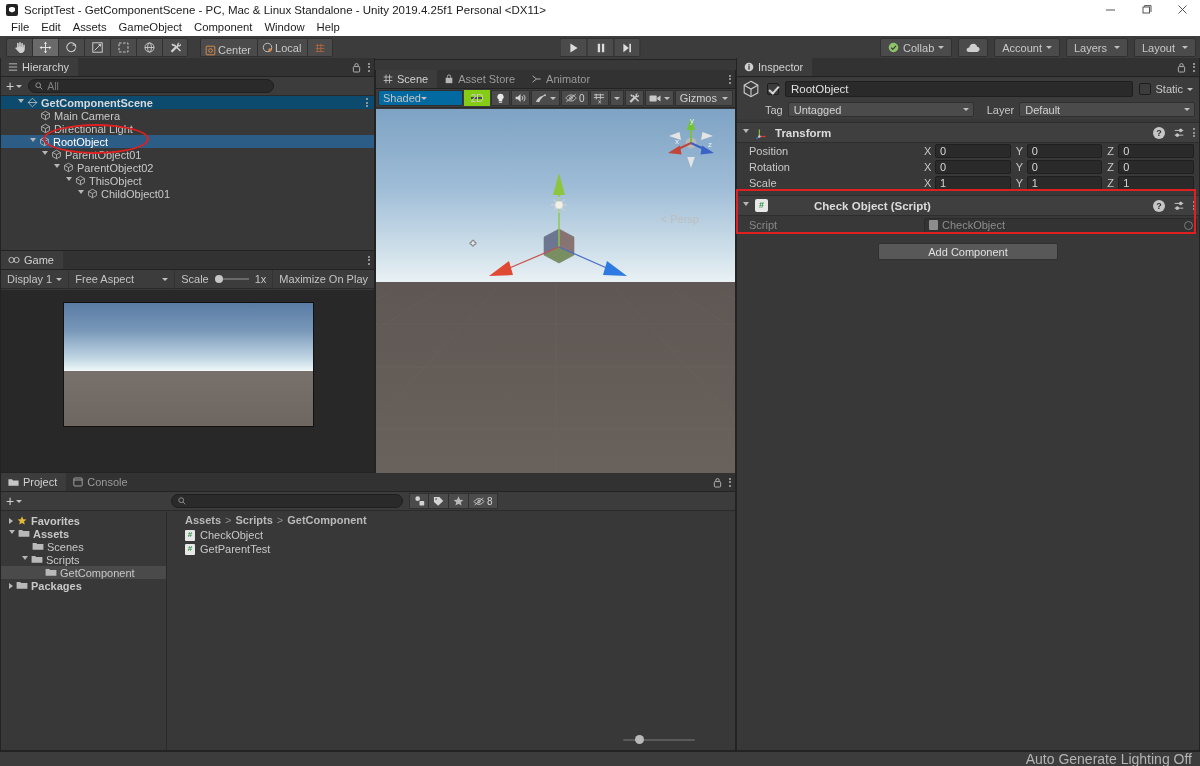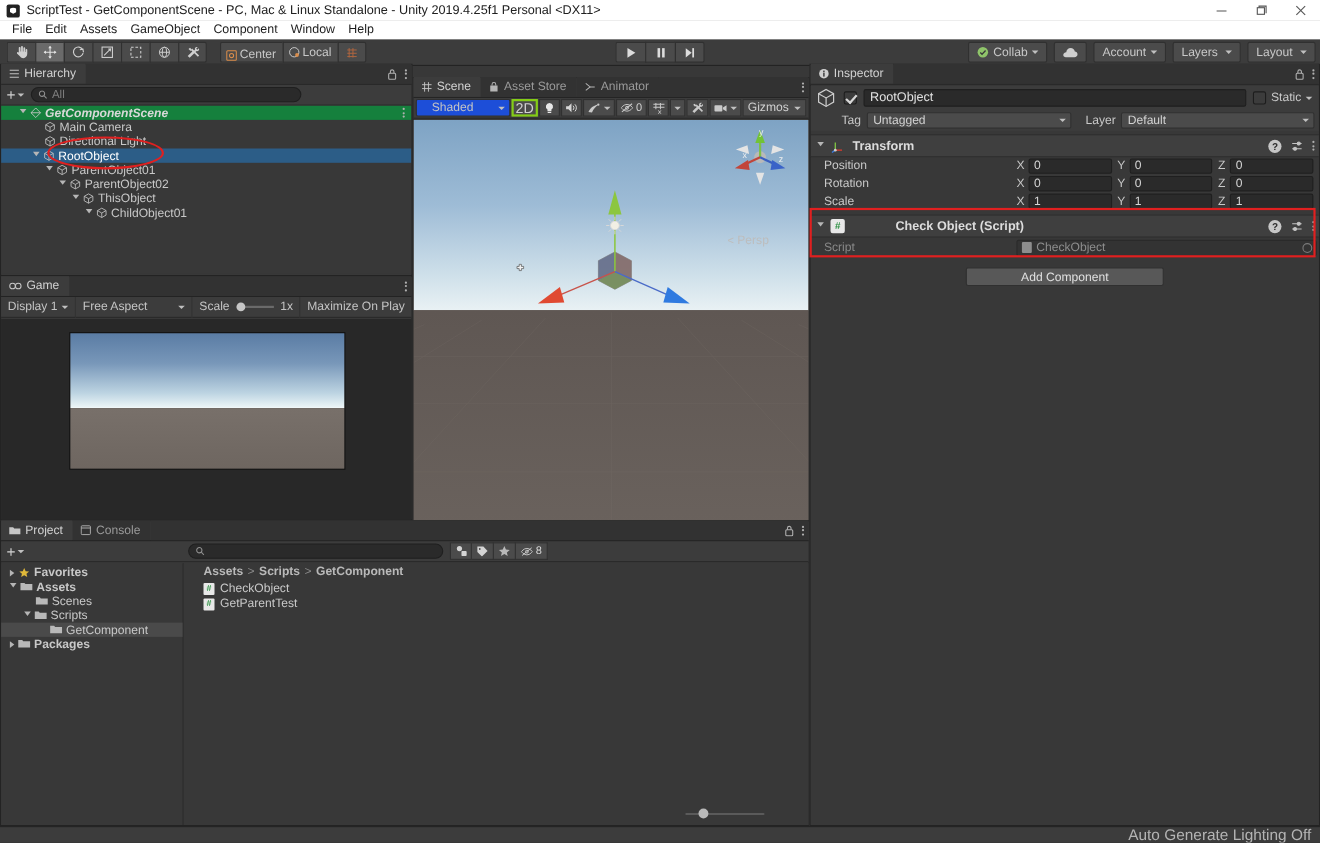--- a/index.html
+++ b/index.html
@@ -105,21 +105,21 @@
   
   .searchfield {
     flex:1; height:14px; background:#2a2a2a; border:1px solid #1f1f1f; border-radius:7px;
     display:flex; align-items:center; padding:0 6px; gap:4px; color:#7e7e7e; font-size:10.5px;
   }
 
   
   #hierarchy { left:0; top:58px; width:375px; height:193px; }
   .hier-rows { background:#383838; height:calc(100% - 38px); overflow:hidden; position:relative; }
   .hrow { height:13px; display:flex; align-items:center; gap:3px; padding-left:4px; font-size:11px; color:#c8c8c8; white-space:nowrap; position:relative;}
-  .hrow.scene { font-weight:bold; background:#15803d; color:#d8d8d8;font-style:italic; }
+  .hrow.scene { font-weight:bold; background:#0c4a6e; color:#d8d8d8; }
   .hrow.selected { background:#2c5d87; color:#ffffff; }
   .tri { width:0;height:0;border-left:4px solid #b6b6b6;border-top:3px solid transparent;border-bottom:3px solid transparent; flex:none;}
   .tri.open { border-left:3.5px solid transparent;border-right:3.5px solid transparent;border-top:4px solid #b6b6b6; }
   .tri.blank { border:none; width:7px; height:7px; }
   .row-kebab { position:absolute; right:6px; }
 
   .go-icon { width:11px; height:11px; flex:none; }
   .scene-icon { width:11px;height:11px;flex:none; }
 
   
@@ -537,25 +537,25 @@
       <div class="tabs-filler">
         <div class="kebab">
             <i></i>
             <i></i>
             <i></i>
           </div>
       </div>
     </div>
 
     <div class="subtool" style="gap:1px;padding-left:2px;">
-      <div style="display:flex;align-items:center;justify-content:flex-end;width:98px;height:16px;background:#1d4ed8;border:1px solid #303030;border-radius:2px;padding:0 4px;font-size:11px;gap:23px;">
+      <div style="display:flex;align-items:center;justify-content:flex-start;width:98px;height:16px;background:#0369a1;border:1px solid #303030;border-radius:2px;padding:0 4px;font-size:11px;">
         <span>Shaded</span>
         <span class="caret"></span>
       </div>
-      <div style="width:26px;height:16px;background:#4b4b4b;border:2px solid #84cc16;display:flex;align-items:center;justify-content:center;font-size:13px;color:#d0d0d0;">
+      <div style="width:26px;height:16px;background:#4b4b4b;border:7px solid #84cc16;display:flex;align-items:center;justify-content:center;font-size:10px;color:#d0d0d0;">
         <span>2D</span>
       </div>
       <div style="width:22px;height:16px;background:#4b4b4b;border:1px solid #303030;display:flex;align-items:center;justify-content:center;">
         <svg width="9" height="11" viewBox="0 0 10 12" fill="#e8e8e8">
             <path d="M5 .6a3.6 3.6 0 0 0-2 6.6V9h4V7.2A3.6 3.6 0 0 0 5 .6z"></path>
             <rect x="3.2" y="9.6" width="3.6" height="1.1"></rect>
           </svg>
       </div>
       <div style="width:22px;height:16px;background:#4b4b4b;border:1px solid #303030;display:flex;align-items:center;justify-content:center;">
         <svg width="12" height="10" viewBox="0 0 13 11" fill="#d6d6d6">

